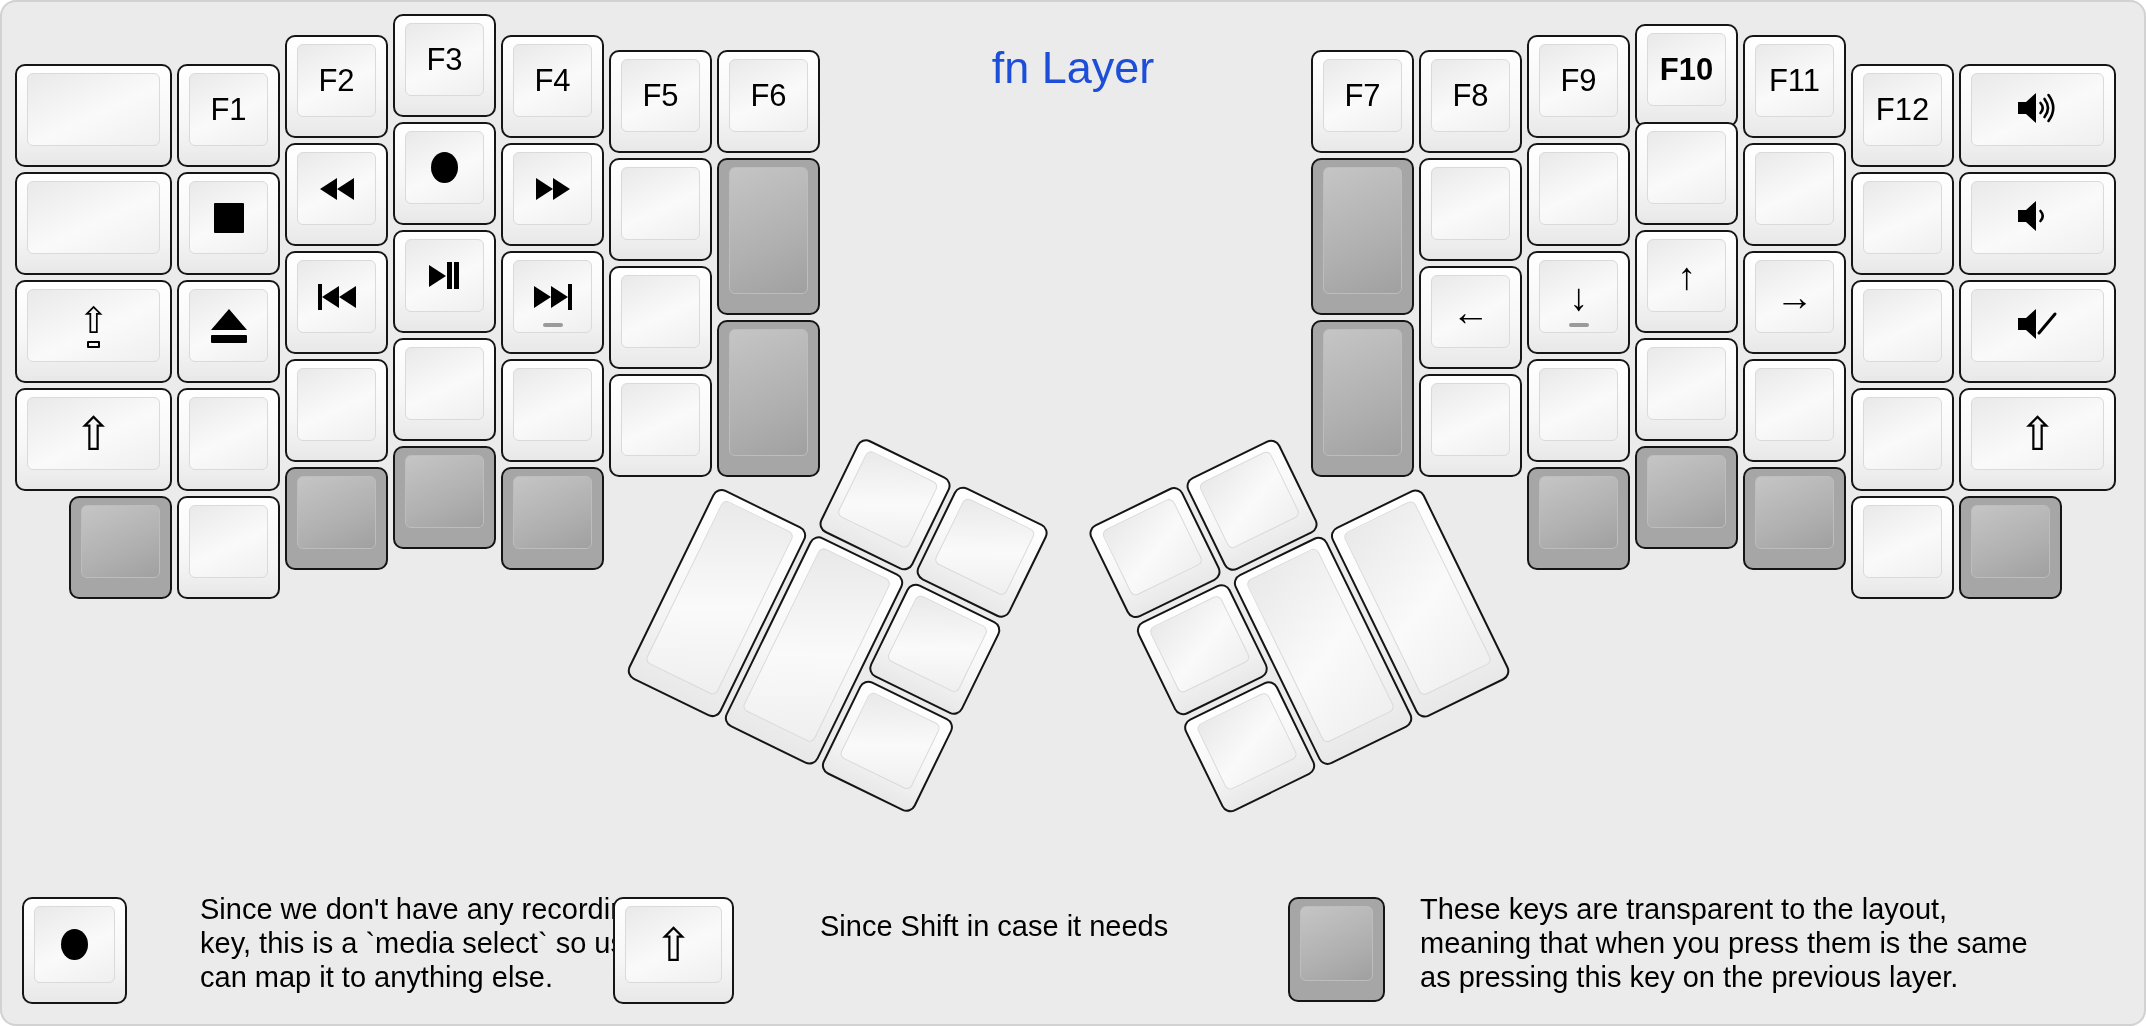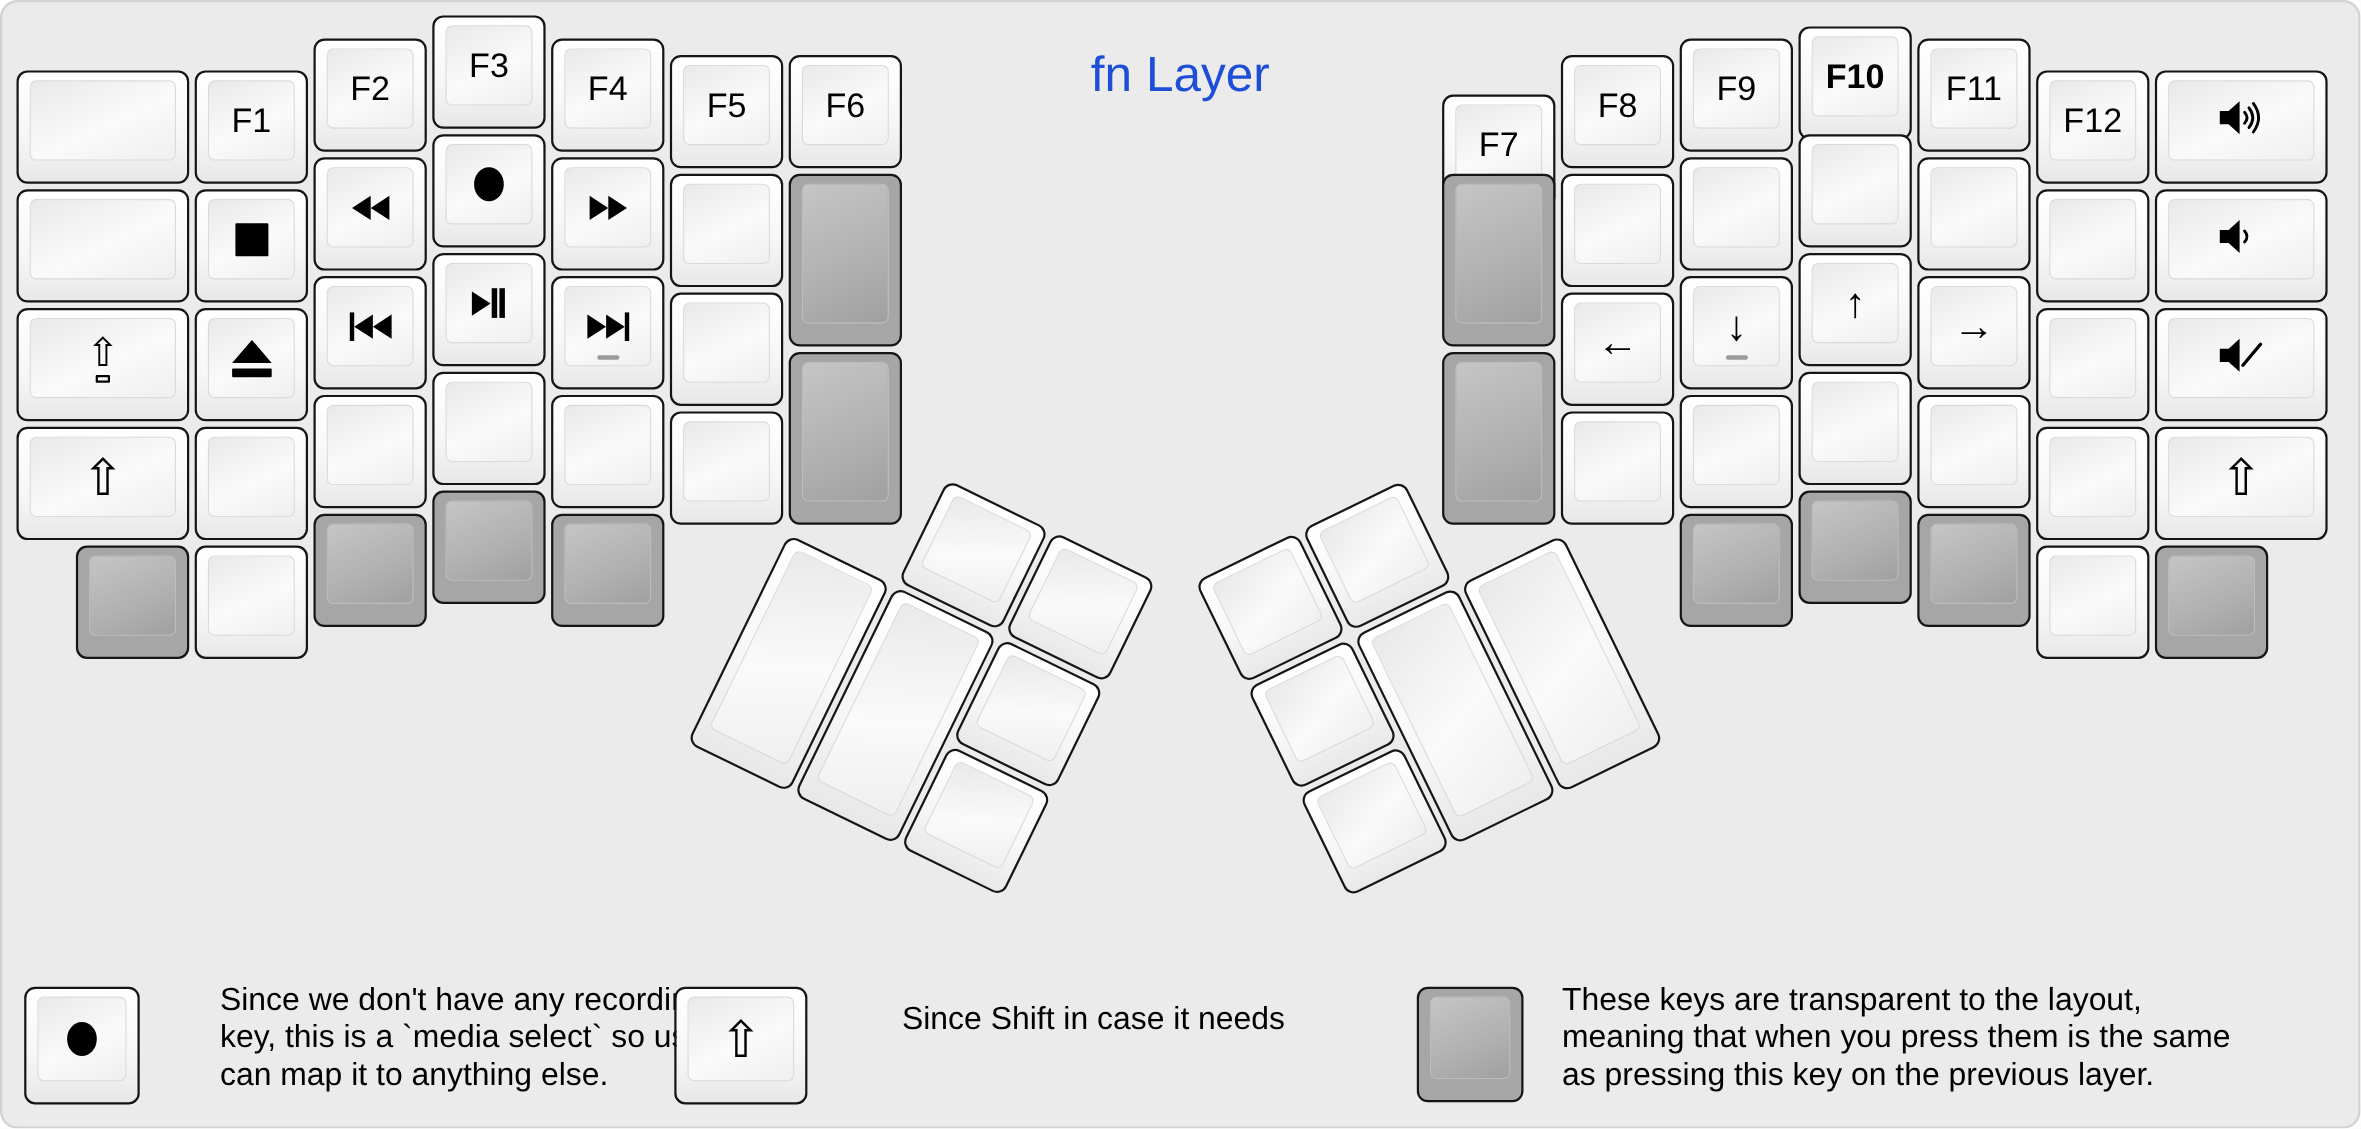--- a/index.html
+++ b/index.html
@@ -202,21 +202,21 @@
         <div class="keytop">
           <span class="klabel">F6</span>
         </div>
       </div>
       <div class="key gray" style="left: 717px; top: 158px; width: 103px; height: 157px;">
         <div class="keytop"></div>
       </div>
       <div class="key gray" style="left: 717px; top: 320px; width: 103px; height: 157px;">
         <div class="keytop"></div>
       </div>
-      <div class="key" style="left: 1311px; top: 50px; width: 103px; height: 103px; margin-top: 36px;">
+      <div class="key" style="left: 1311px; top: 50px; width: 103px; height: 103px;">
         <div class="keytop">
           <span class="klabel">F7</span>
         </div>
       </div>
       <div class="key gray" style="left: 1311px; top: 158px; width: 103px; height: 157px;">
         <div class="keytop"></div>
       </div>
       <div class="key gray" style="left: 1311px; top: 320px; width: 103px; height: 157px;">
         <div class="keytop"></div>
       </div>

